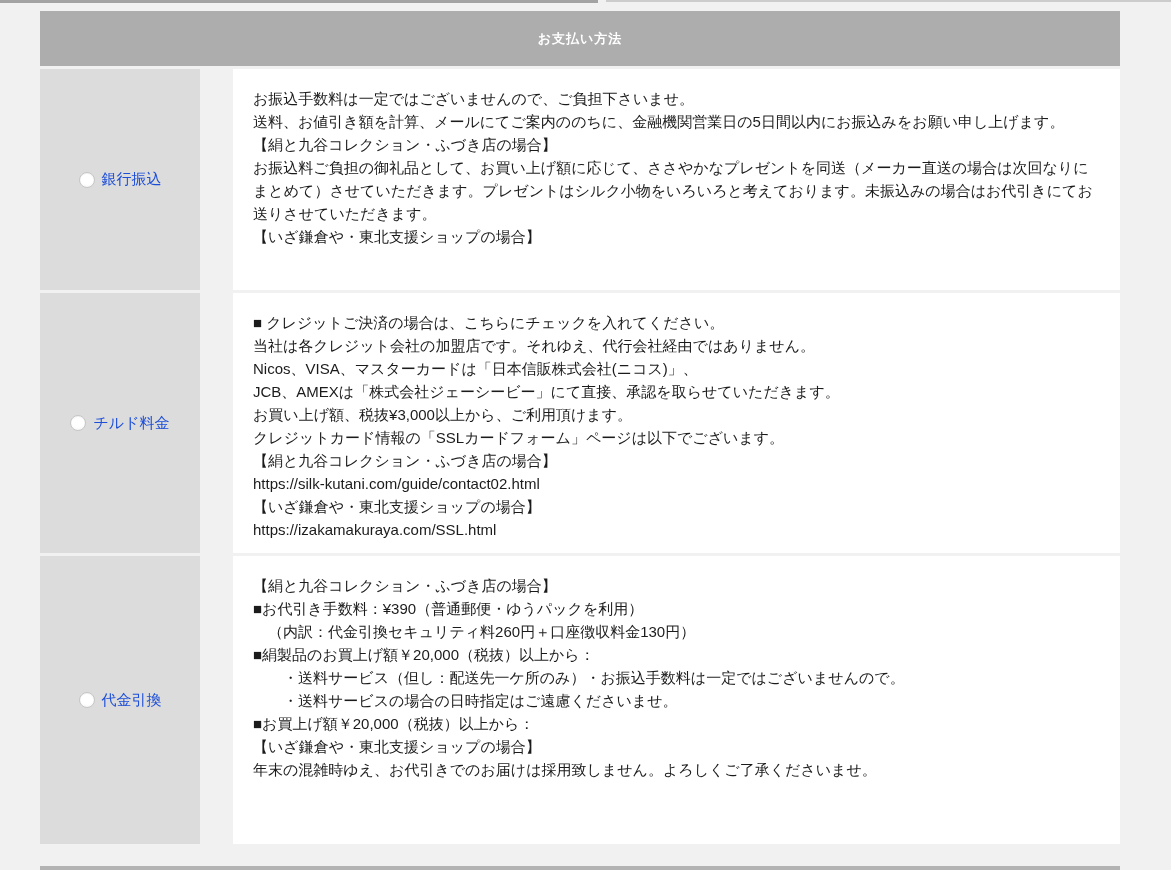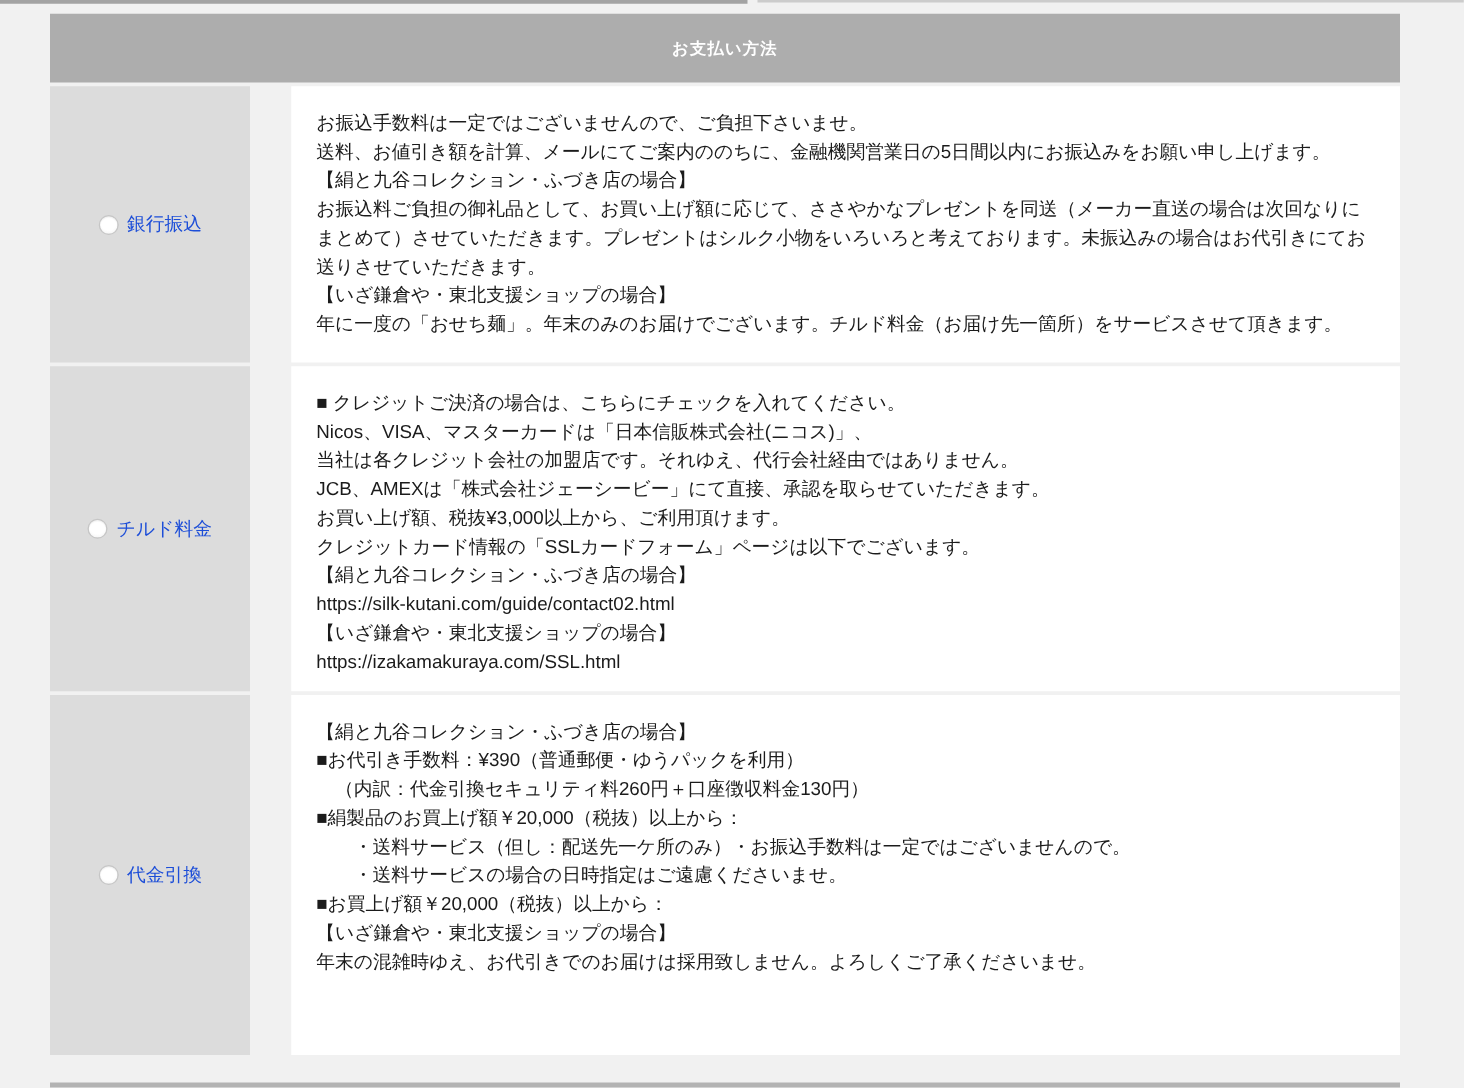--- a/index.html
+++ b/index.html
@@ -118,33 +118,32 @@
     <div class="label-cell">
       <span class="radio"></span>
       <span class="label-text">銀行振込</span>
     </div>
     <div class="content-cell">
         <div class="line">お振込手数料は一定ではございませんので、ご負担下さいませ。</div>
         <div class="line">送料、お値引き額を計算、メールにてご案内ののちに、金融機関営業日の5日間以内にお振込みをお願い申し上げます。</div>
         <div class="line">【絹と九谷コレクション・ふづき店の場合】</div>
         <div class="line">お振込料ご負担の御礼品として、お買い上げ額に応じて、ささやかなプレゼントを同送（メーカー直送の場合は次回なりにまとめて）させていただきます。プレゼントはシルク小物をいろいろと考えております。未振込みの場合はお代引きにてお送りさせていただきます。</div>
         <div class="line">【いざ鎌倉や・東北支援ショップの場合】</div>
-        <div class="line">年に一度の「おせち麺」。年末のみのお届けでございます。チルド料金（お届け先一箇所）をサービスさせて頂きます。</div>
       </div>
   </div>
 
   <div class="row" data-row="1">
     <div class="label-cell">
       <span class="radio"></span>
       <span class="label-text">チルド料金</span>
     </div>
     <div class="content-cell">
         <div class="line">■ クレジットご決済の場合は、こちらにチェックを入れてください。</div>
+        <div class="line">当社は各クレジット会社の加盟店です。それゆえ、代行会社経由ではありません。</div>
         <div class="line">Nicos、VISA、マスターカードは「日本信販株式会社(ニコス)」、</div>
-        <div class="line">当社は各クレジット会社の加盟店です。それゆえ、代行会社経由ではありません。</div>
         <div class="line">JCB、AMEXは「株式会社ジェーシービー」にて直接、承認を取らせていただきます。</div>
         <div class="line">お買い上げ額、税抜¥3,000以上から、ご利用頂けます。</div>
         <div class="line">クレジットカード情報の「SSLカードフォーム」ページは以下でございます。</div>
         <div class="line">【絹と九谷コレクション・ふづき店の場合】</div>
         <div class="line">https://silk-kutani.com/guide/contact02.html</div>
         <div class="line">【いざ鎌倉や・東北支援ショップの場合】</div>
         <div class="line">https://izakamakuraya.com/SSL.html</div>
       </div>
   </div>
 

